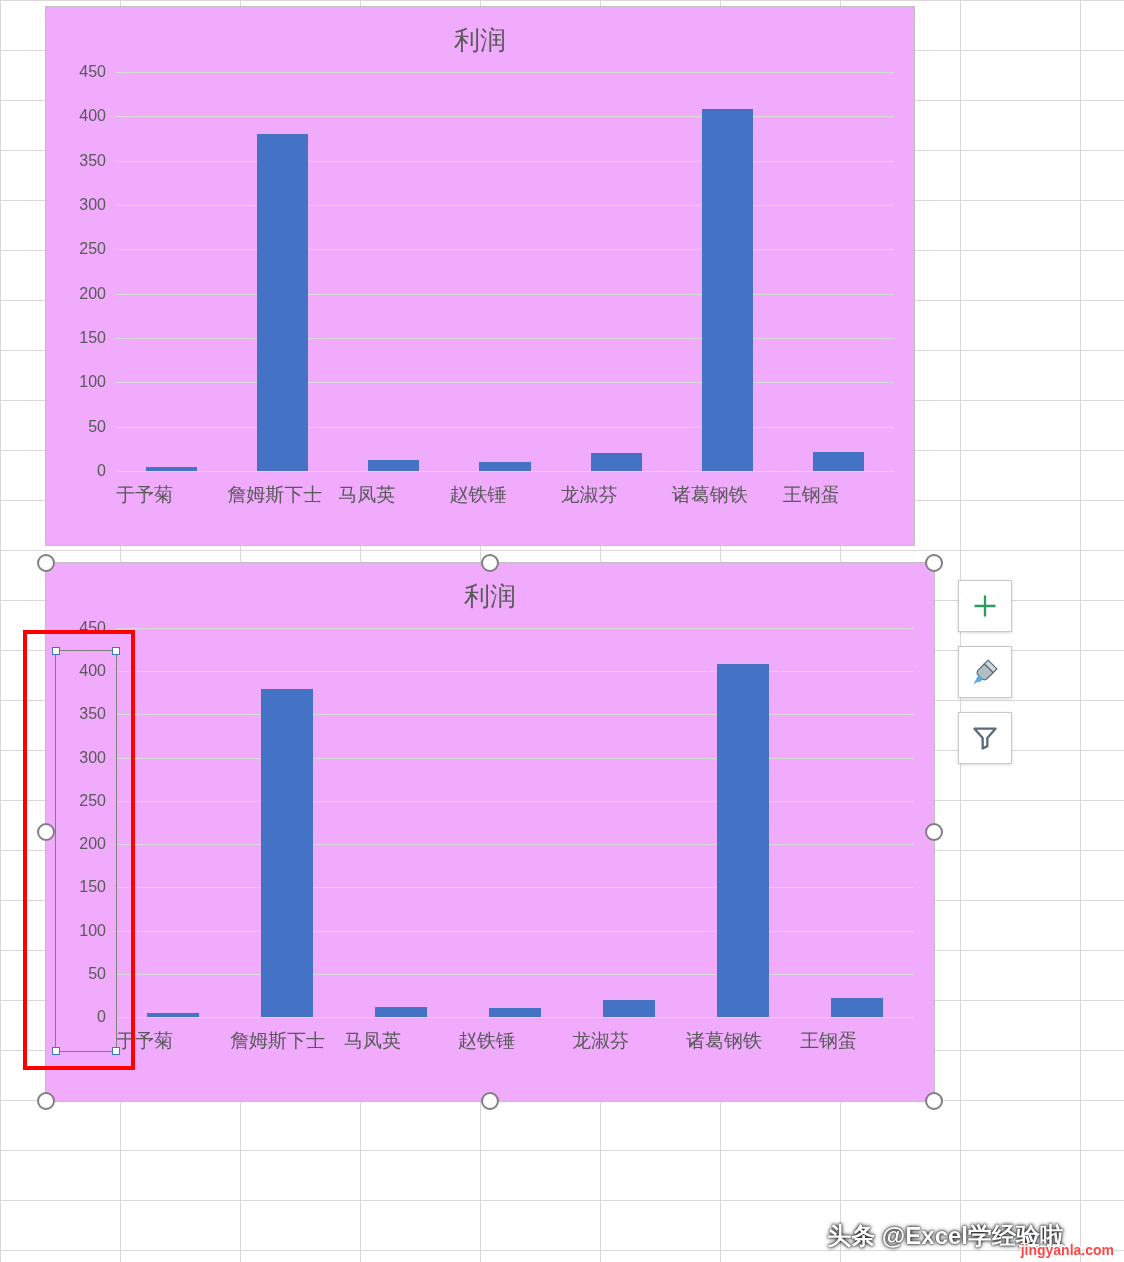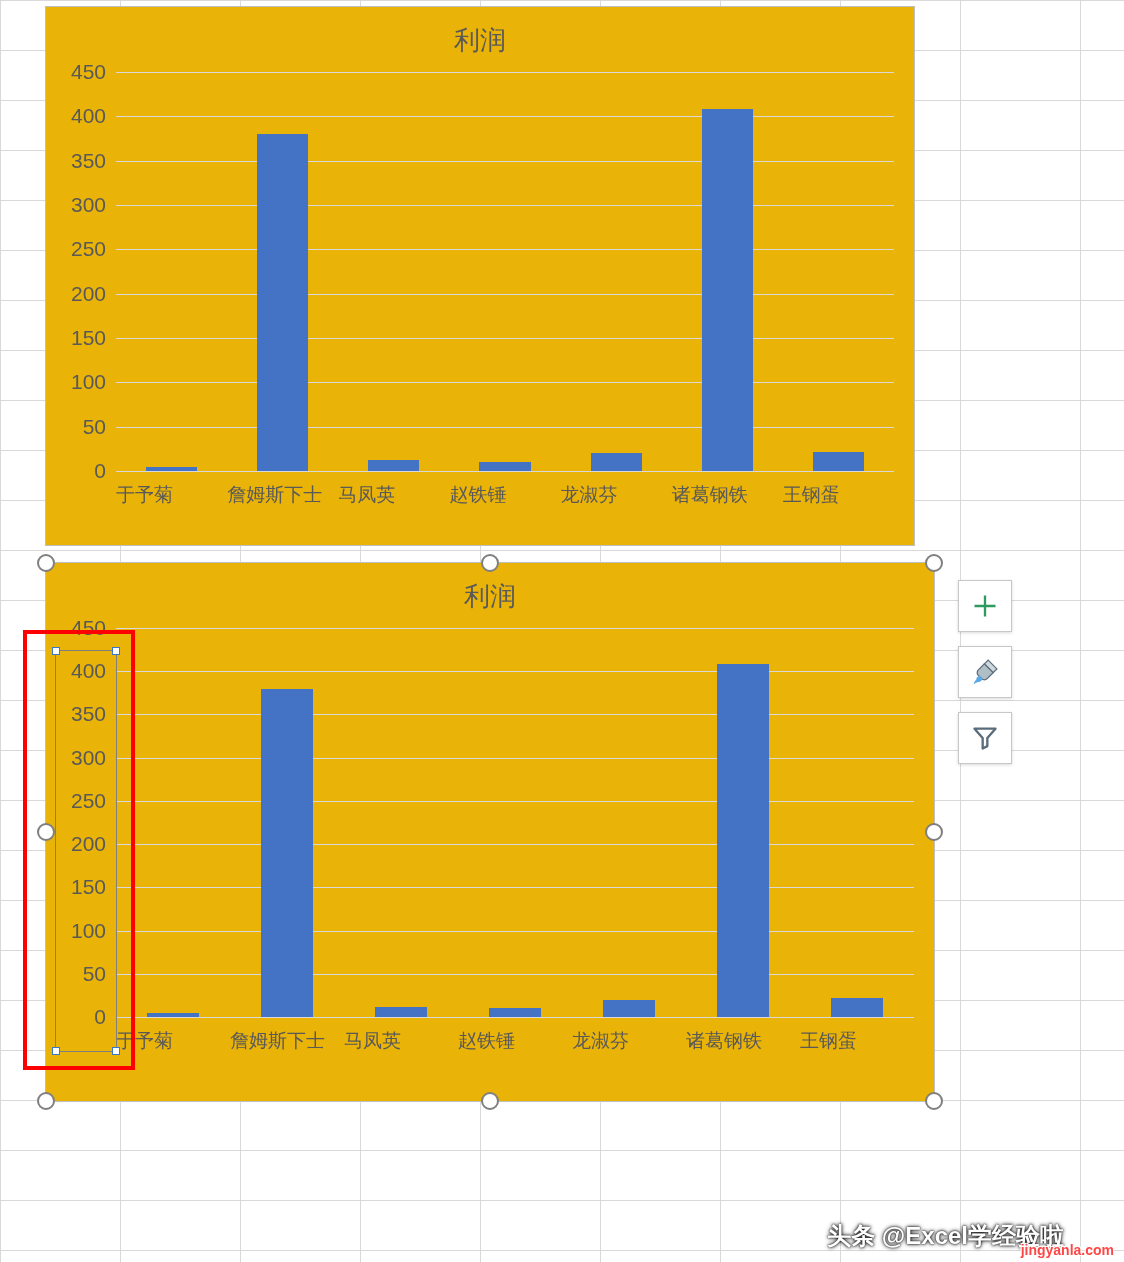--- a/index.html
+++ b/index.html
@@ -17,21 +17,21 @@
   .sheet-grid {
     position: absolute;
     inset: 0;
     background-image:
       linear-gradient(to right, #d9d9d9 1px, transparent 1px),
       linear-gradient(to bottom, #d9d9d9 1px, transparent 1px);
     background-size: 120px 50px;
   }
   .chart-box {
     position: absolute;
-    background: #eab308;
+    background: #f0abfc;
     border: 1px solid #bfbfbf;
   }
   .chart-title {
     text-align: center;
     font-size: 26px;
     color: #595959;
     padding: 16px 0 6px 0;
     font-weight: 400;
   }
   .plot-wrap {
@@ -47,21 +47,21 @@
   .gridline {
     position: absolute;
     left: 0; right: 0;
     border-top: 1px solid #d9d9d9;
   }
   .y-tick {
     position: absolute;
     right: 100%;
     margin-right: 10px;
     transform: translateY(-50%);
-    font-size: 21px;
+    font-size: 16px;
     color: #595959;
     white-space: nowrap;
   }
   .bars {
     position: absolute;
     left: 0; right: 0; bottom: 0; top: 0;
     display: flex;
     justify-content: space-around;
     align-items: flex-end;
   }

